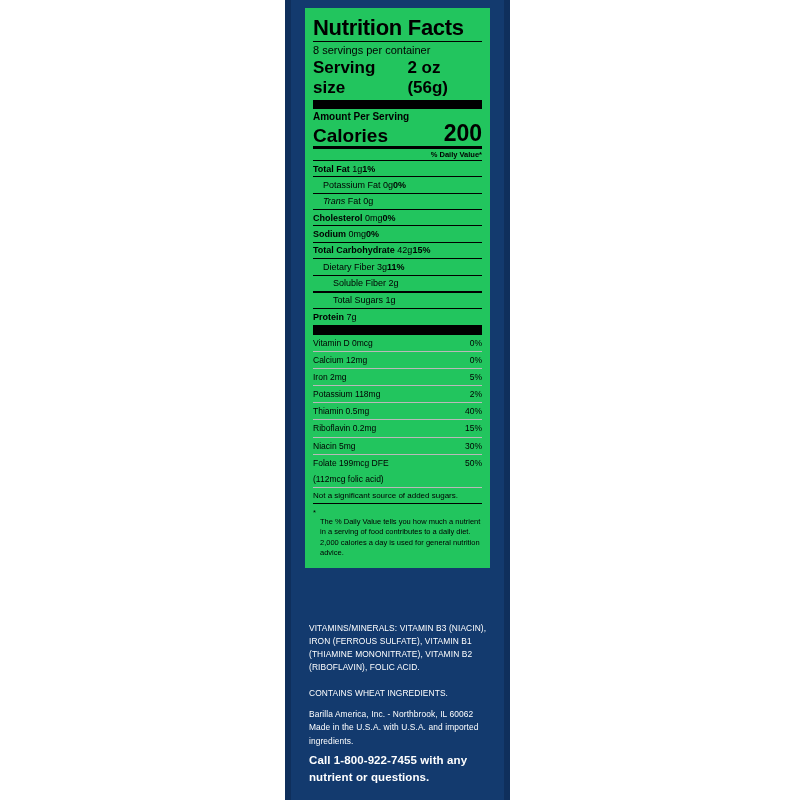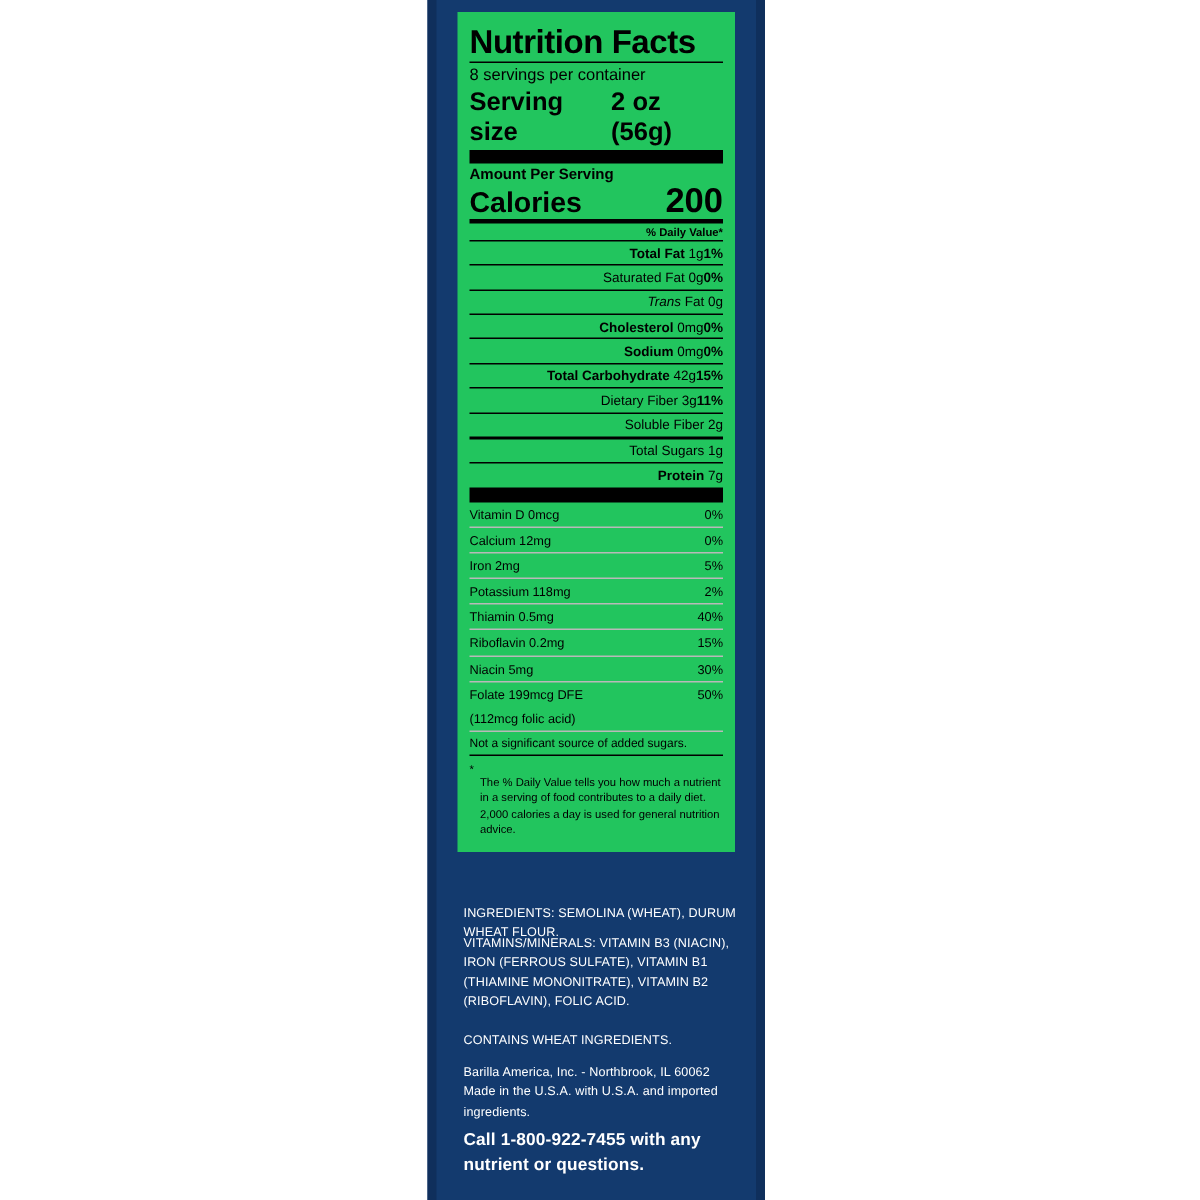--- a/index.html
+++ b/index.html
@@ -99,21 +99,21 @@
     line-height: 1;
   }
   .dv-header {
     text-align: right;
     font-size: 7.5px;
     font-weight: bold;
     padding: 1px 0 1px 0;
   }
   .nrow {
     display: flex;
-    justify-content: flex-end;
+    justify-content: flex-start;
     font-size: 9px;
     padding: 2.5px 0 2.5px 0;
     line-height: 1.15;
   }
   .nrow .lbl { text-align: left; }
   .nrow .val { text-align: right; font-weight: bold; white-space: nowrap;}
   .b { font-weight: bold; }
   .i { font-style: italic; }
   .ind1 { padding-left: 10px; }
   .ind2 { padding-left: 20px; }
@@ -196,21 +196,21 @@
     <div class="dv-header">% Daily Value*</div>
     <div class="rule-thin"></div>
 
     <div id="nutrient-rows">
         <div class="nrow">
           <span class="lbl"><span class="b ">Total Fat</span> 1g</span>
           <span class="val">1%</span>
         </div>
         <div class="rule-thin"></div>
         <div class="nrow ind1">
-          <span class="lbl"><span class="">Saturated Fat</span> 0g</span>
+          <span class="lbl"><span class="">Potassium Fat</span> 0g</span>
           <span class="val">0%</span>
         </div>
         <div class="rule-thin"></div>
         <div class="nrow ind1">
           <span class="lbl"><span class="i">Trans</span> Fat 0g</span>
           <span class="val"></span>
         </div>
         <div class="rule-thin"></div>
         <div class="nrow">
           <span class="lbl"><span class="b ">Cholesterol</span> 0mg</span>
@@ -301,21 +301,20 @@
 
     <div class="note">Not a significant source of added sugars.</div>
     <div class="rule-thin"></div>
 
     <div class="footnote">
       <span class="star">*</span><span class="footnote-body">The % Daily Value tells you how much a nutrient in a serving of food contributes to a daily diet. 2,000 calories a day is used for general nutrition advice.</span>
     </div>
 
   </div>
 
-  <div class="panel-text pt-ingredients">INGREDIENTS: SEMOLINA (WHEAT), DURUM WHEAT FLOUR.</div>
   <div class="panel-text pt-vitamins">VITAMINS/MINERALS: VITAMIN B3 (NIACIN), IRON (FERROUS SULFATE), VITAMIN B1 (THIAMINE MONONITRATE), VITAMIN B2 (RIBOFLAVIN), FOLIC ACID.</div>
   <div class="panel-text pt-contains">CONTAINS WHEAT INGREDIENTS.</div>
   <div class="panel-text pt-address">
     <div>Barilla America, Inc. - Northbrook, IL 60062</div>
     <div>Made in the U.S.A. with U.S.A. and imported ingredients.</div>
   </div>
   <div class="panel-text pt-call">
     <div>Call  1-800-922-7455  with any</div>
     <div>nutrient or questions.</div>
   </div>

